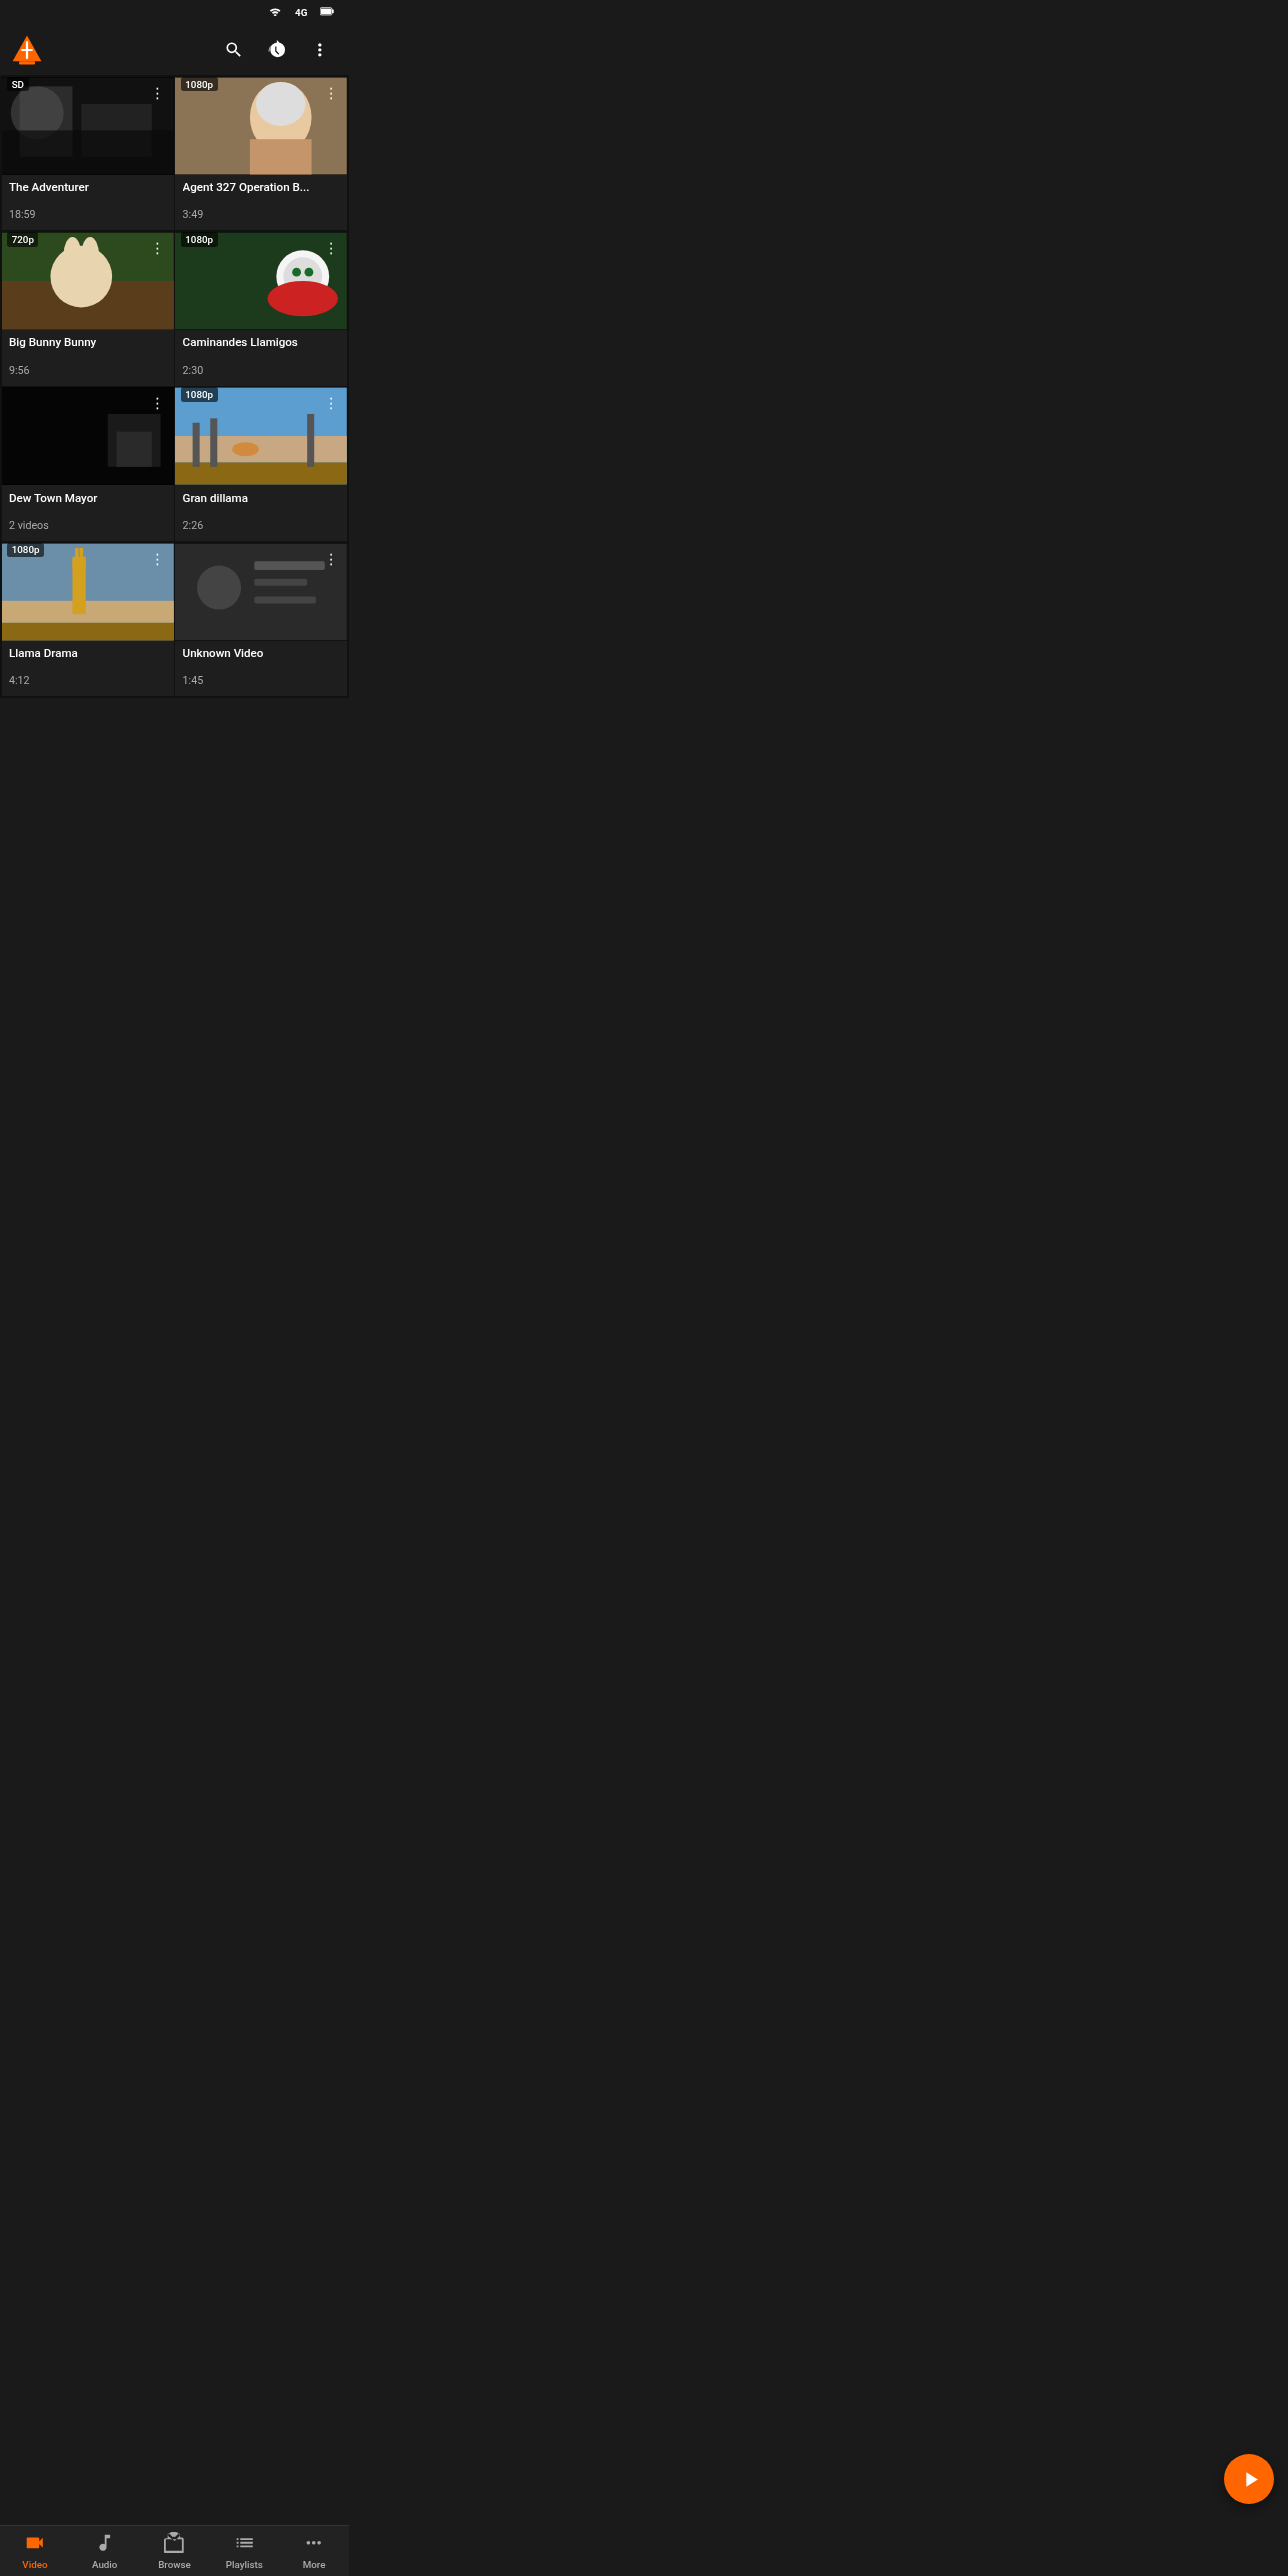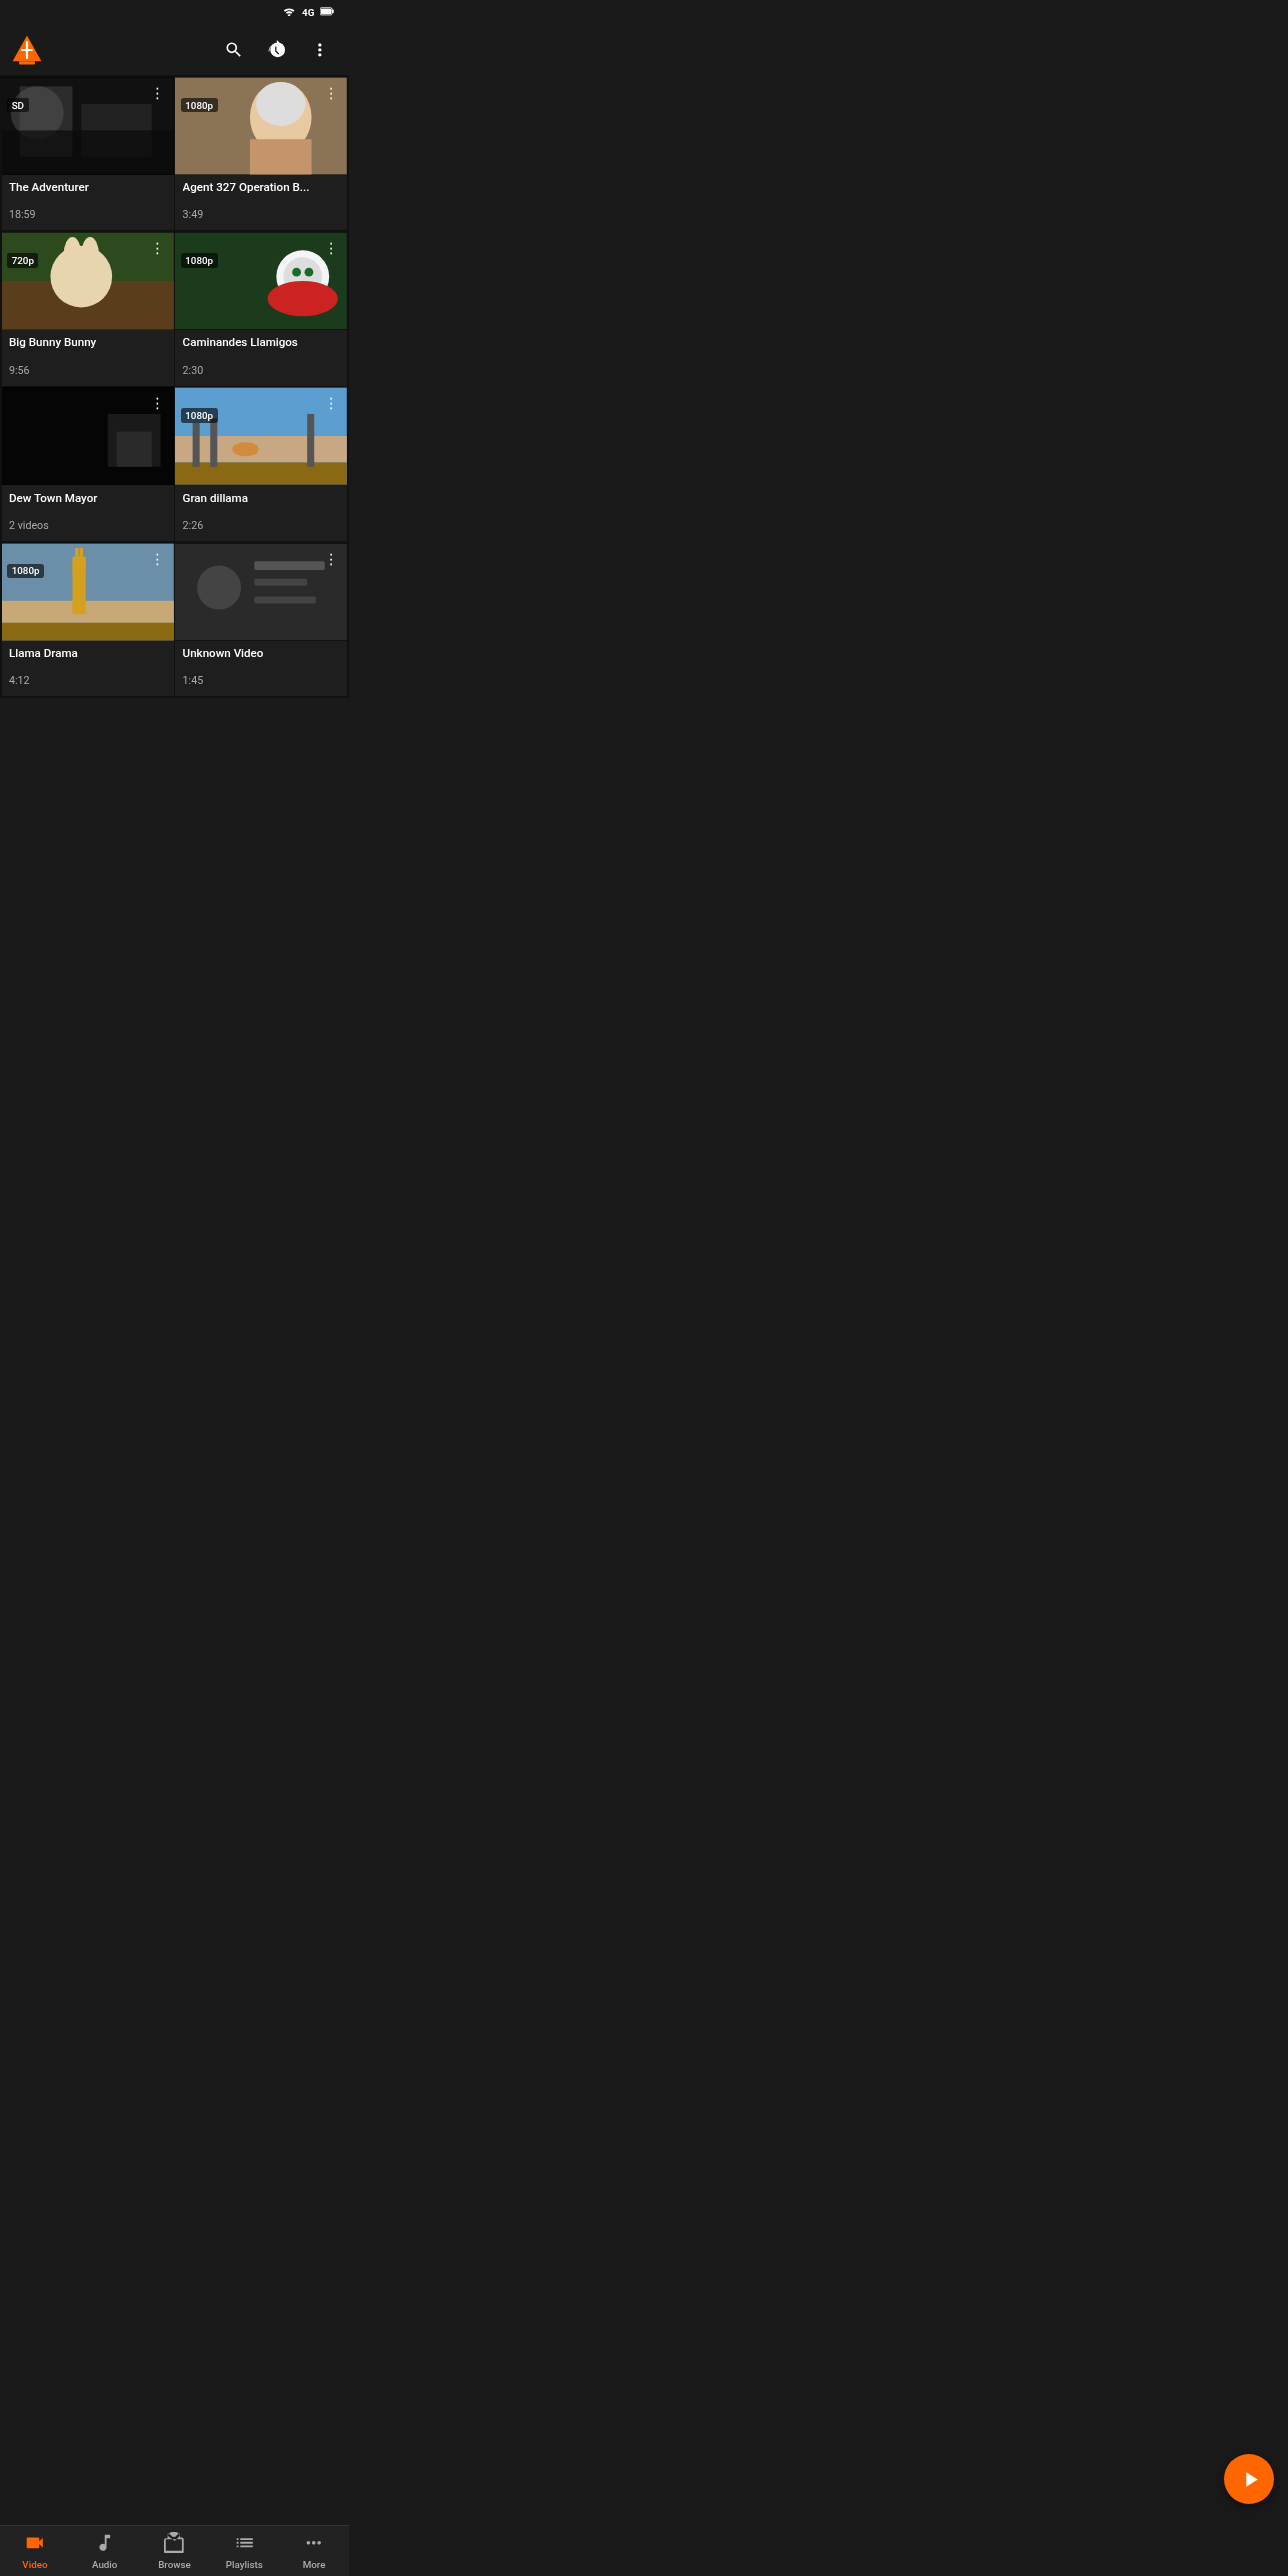--- a/index.html
+++ b/index.html
@@ -23,21 +23,21 @@
       background: #1a1a1a;
       height: 25px;
     }
     .status-time {
       font-size: 11.6px;
       font-weight: 600;
       color: #fff;
     }
     .status-icons {
       display: flex;
-      gap: 6px;
+      gap: 13px;
       align-items: center;
     }
     .status-icon {
       font-size: 10.7px;
       color: #fff;
     }
 
     
     .app-bar {
       display: flex;
@@ -96,21 +96,21 @@
       width: 100%;
       height: 98px;
       display: flex;
       align-items: center;
       justify-content: center;
       overflow: hidden;
     }
 
     .quality-badge {
       position: absolute;
-      top: 21px;
+      top: 0;
       left: 5.4px;
       background: rgba(0,0,0,0.6);
       color: #fff;
       font-size: 9.8px;
       padding: 1.8px 4.5px;
       border-radius: 2.7px;
       font-weight: 500;
     }
 
     .more-btn {

